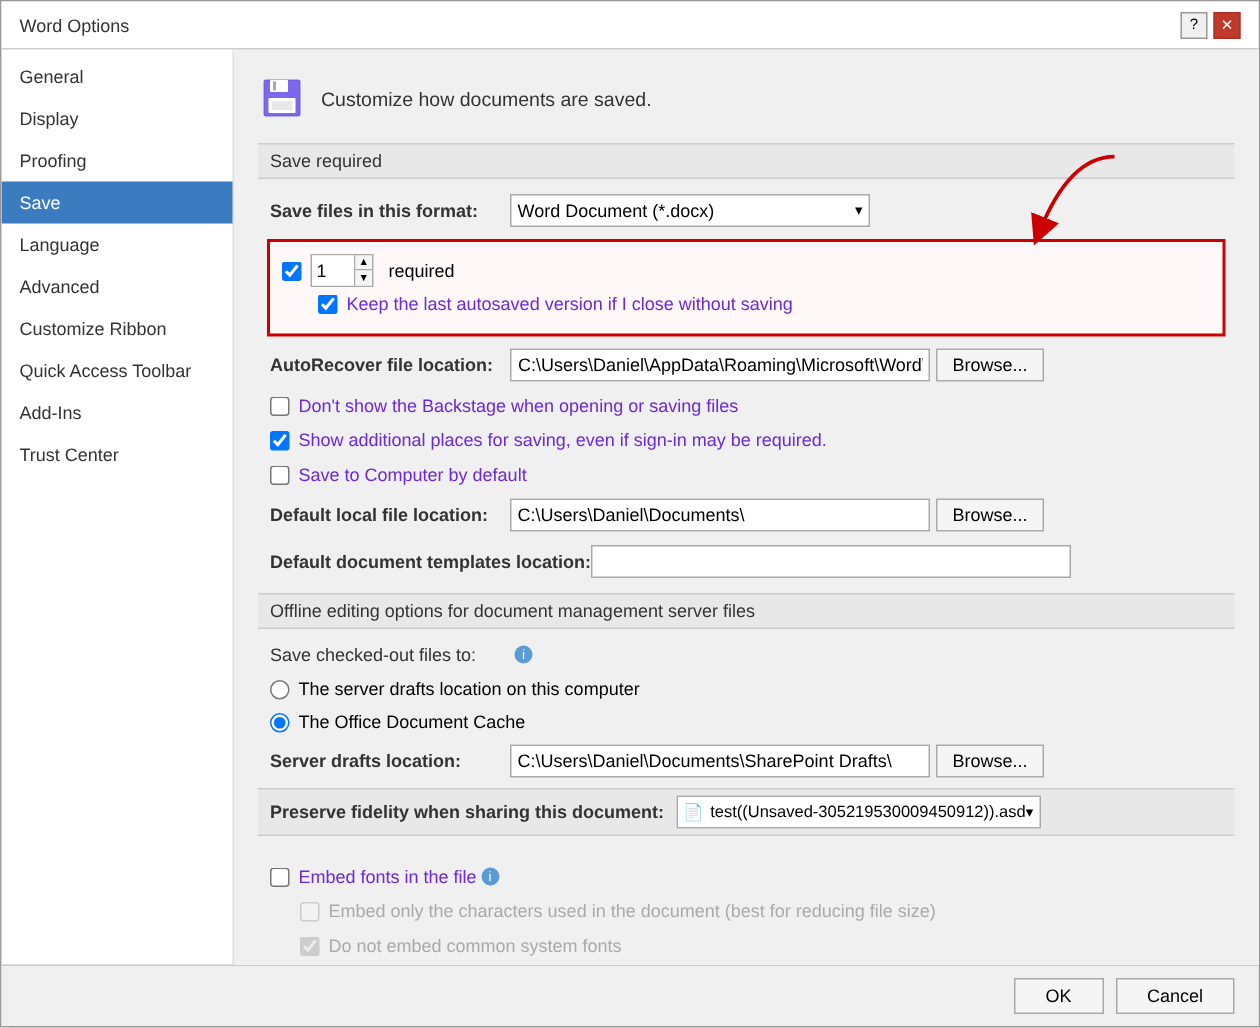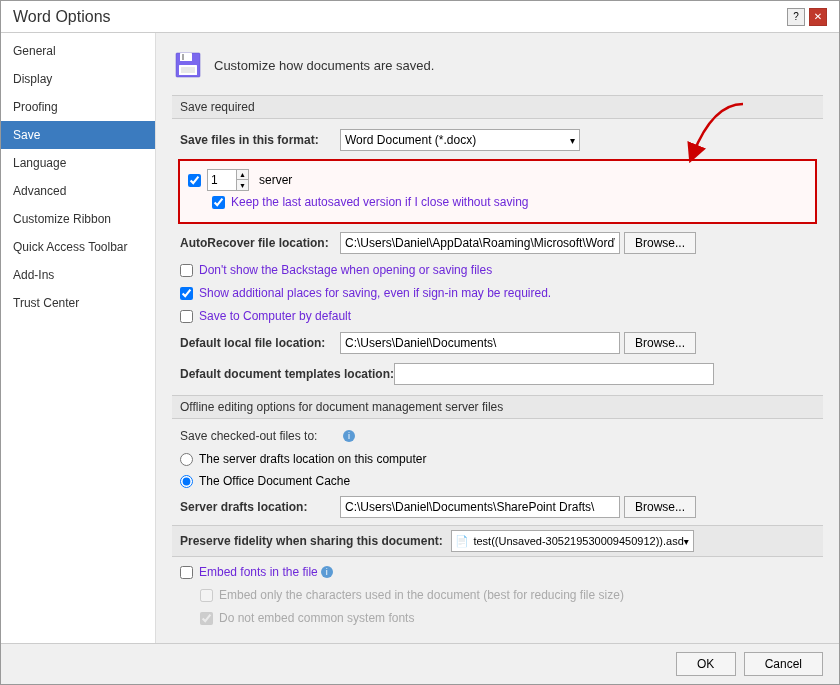--- a/index.html
+++ b/index.html
@@ -18,21 +18,21 @@
     .title-bar {
       background: #ffffff;
       border-bottom: 1px solid #ccc;
       padding: 8px 12px;
       display: flex;
       align-items: center;
       justify-content: space-between;
       height: 32px;
     }
     .title-bar-text {
-      font-size: 16px;
+      font-size: 12px;
       color: #333;
       font-weight: normal;
     }
     .title-bar-controls {
       display: flex;
       gap: 4px;
     }
     .title-btn {
       width: 18px;
       height: 18px;
@@ -246,21 +246,21 @@
       cursor: pointer;
     }
 
     .preserve-row {
       display: flex;
       align-items: center;
       padding: 4px 8px;
       background: #e8e8e8;
       border-top: 1px solid #ccc;
       border-bottom: 1px solid #ccc;
-      margin-bottom: 6px;
+      margin-bottom: 18px;
       margin-top: 4px;
     }
     .preserve-label {
       font-size: 12px;
       font-weight: bold;
       color: #333;
       margin-right: 8px;
     }
     .preserve-dropdown {
       border: 1px solid #aaa;
@@ -366,21 +366,21 @@
 
           <div class="autorecover-row">
             <input type="checkbox" checked="" style="">
             <div class="number-input-wrapper">
               <input type="text" class="number-input" value="1" style="">
               <div class="number-spinners">
                 <button class="spinner-up">▲</button>
                 <button class="spinner-down">▼</button>
               </div>
             </div>
-            <span style="margin-left:4px;">server</span>
+            <span style="margin-left:4px;">required</span>
           </div>
 
           <div class="checkbox-row indented">
             <input type="checkbox" checked="" style="">
             <span class="checkbox-label">Keep the last autosaved version if I close without saving</span>
           </div>
         </div>
       </div>
 
       <div class="form-row">

